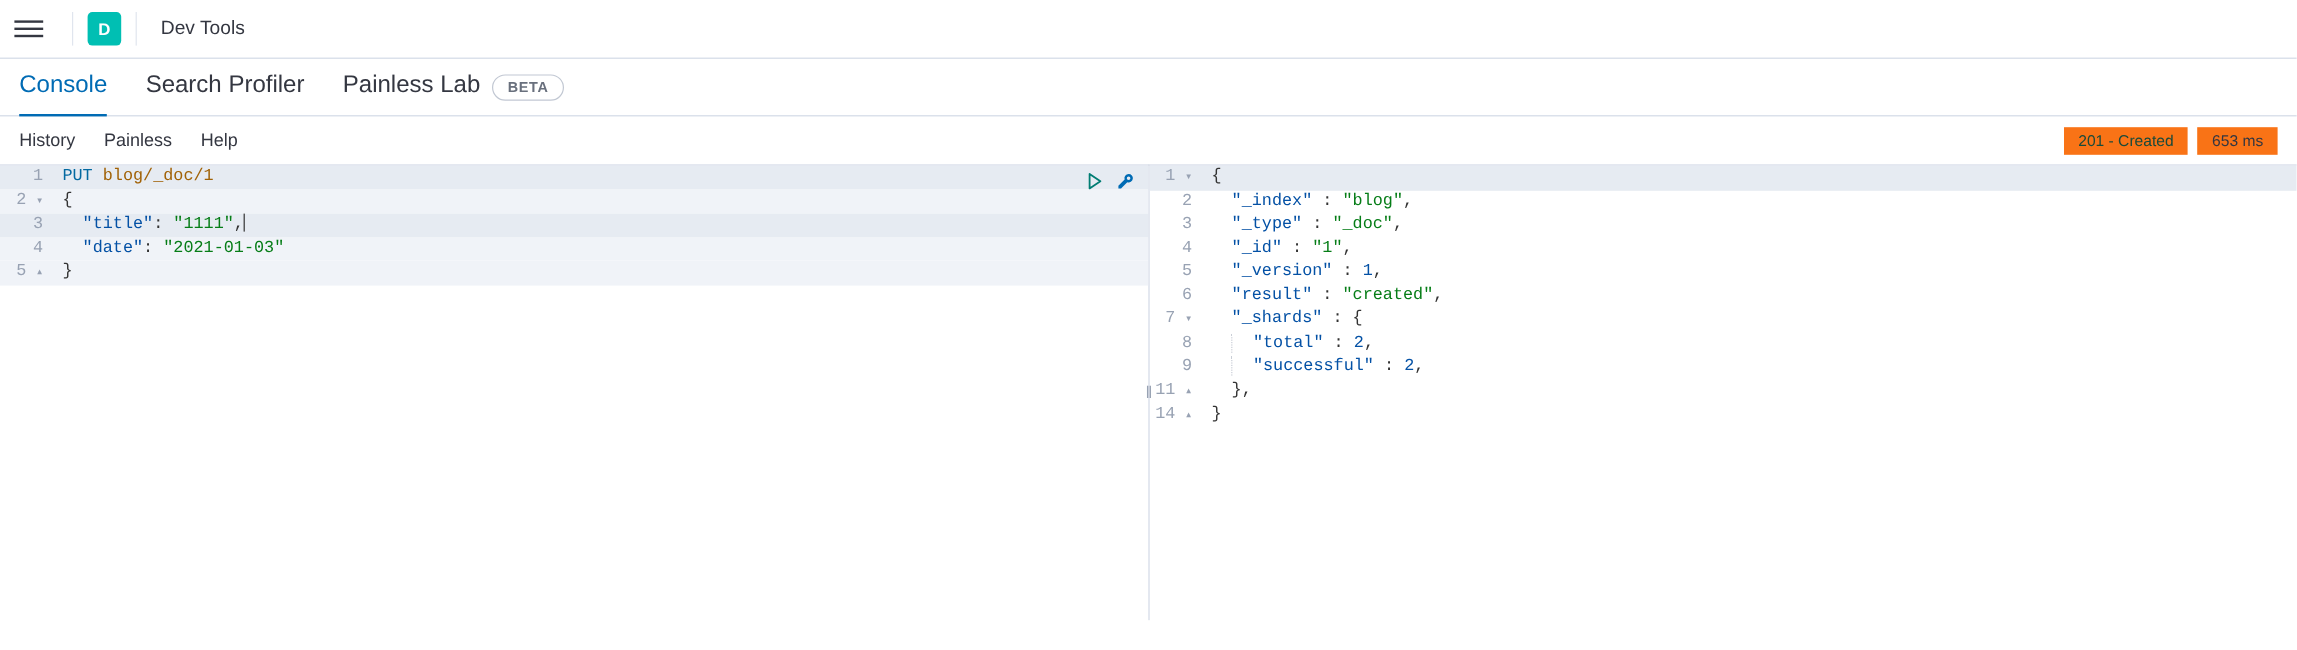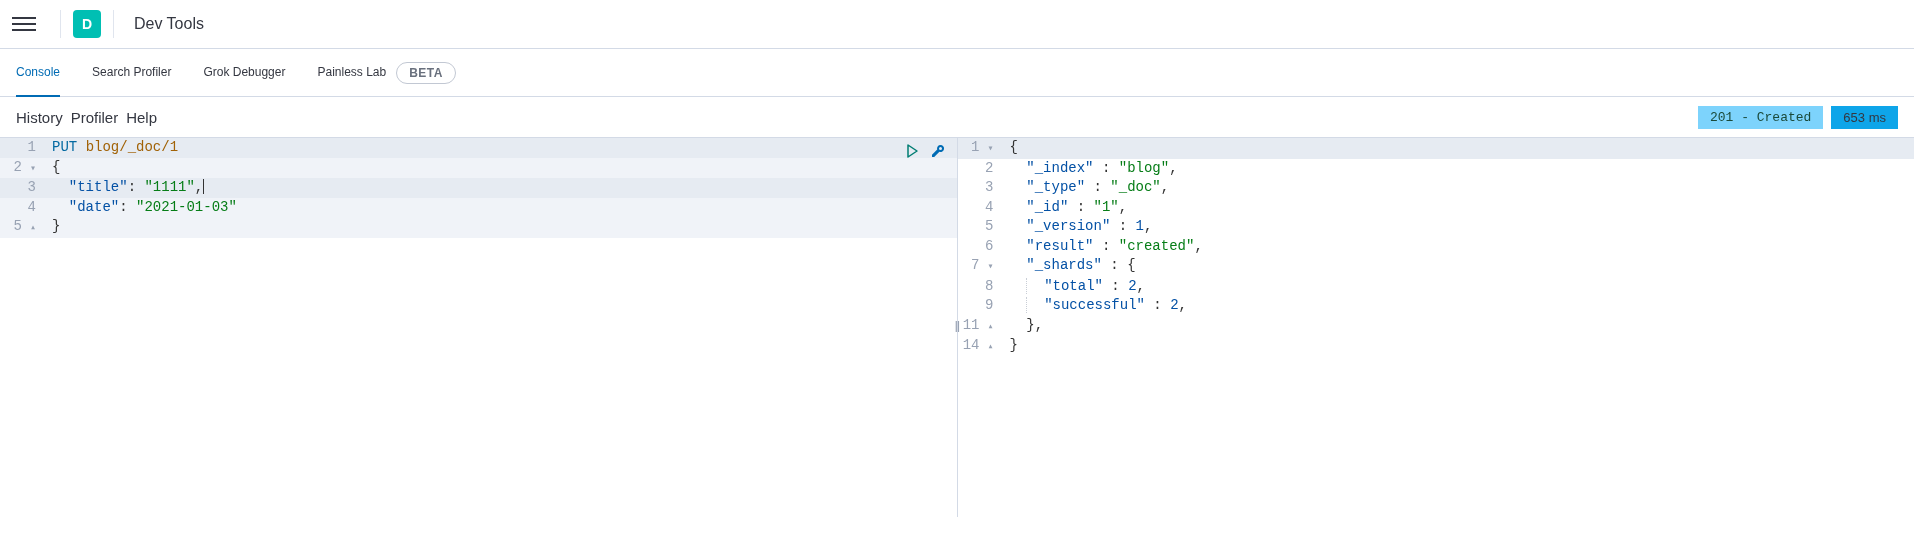--- a/index.html
+++ b/index.html
@@ -4,30 +4,30 @@
 <style>
 * { box-sizing: border-box; margin: 0; padding: 0; }
 body { font-family: -apple-system, BlinkMacSystemFont, "Segoe UI", Helvetica, Arial, sans-serif; font-size: 14px; color: #343741; background: #fff; width: 1914px; }
 .header { display: flex; align-items: center; height: 49px; border-bottom: 1px solid #d3dae6; padding: 0 12px; }
 .hamburger { width: 24px; height: 24px; display: flex; flex-direction: column; justify-content: center; gap: 4px; cursor: pointer; margin-right: 12px; }
 .hamburger span { display: block; height: 2px; background: #343741; }
 .divider { width: 1px; height: 28px; background: #e0e5ee; margin: 0 12px; }
 .app-logo { width: 28px; height: 28px; background: #00bfb3; border-radius: 4px; color: #fff; display: flex; align-items: center; justify-content: center; font-weight: 600; font-size: 14px; }
 .app-title { margin-left: 8px; font-size: 16px; color: #343741; }
 .tabs-bar { display: flex; align-items: center; height: 48px; border-bottom: 1px solid #d3dae6; padding: 0 16px; gap: 32px; }
-.tab { height: 48px; display: flex; align-items: center; font-size: 12px; color: #343741; cursor: pointer; border-bottom: 2px solid transparent; }
+.tab { height: 48px; display: flex; align-items: center; font-size: 20px; color: #343741; cursor: pointer; border-bottom: 2px solid transparent; }
 .tab.active { color: #006bb4; border-bottom-color: #006bb4; font-weight: 500; }
 .tab-group { display: flex; align-items: center; gap: 10px; }
 .beta-badge { border: 1px solid #c2c8d3; border-radius: 14px; padding: 3px 12px; font-size: 12px; font-weight: 600; color: #69707d; letter-spacing: 0.5px; }
 .toolbar { display: flex; align-items: center; justify-content: space-between; height: 40px; padding: 0 16px; }
-.toolbar-left { display: flex; gap: 8px; }
+.toolbar-left { display: flex; gap: 24px; }
 .toolbar-link { color: #343741; font-size: 15px; cursor: pointer; }
 .toolbar-right { display: flex; gap: 8px; align-items: center; }
-.status-badge { background: #7dd3fc; color: #1a4a3a; padding: 4px 12px; font-size: 13px; font-weight: 500; font-family: Liberation Mono, monospace; }
-.time-badge { background: #0ea5e9; color: #343741; padding: 4px 12px; font-size: 13px; }
+.status-badge { background: #f97316; color: #1a4a3a; padding: 4px 12px; font-size: 13px; font-weight: 500; }
+.time-badge { background: #f97316; color: #343741; padding: 4px 12px; font-size: 13px; }
 .panes { display: flex; height: 380px; position: relative; }
 .pane { flex: 1; position: relative; overflow: hidden; border-top: 1px solid #d3dae6; }
 .pane-left { border-right: 1px solid #d3dae6; }
 .editor { font-family: "SFMono-Regular", Consolas, "Liberation Mono", Menlo, monospace; font-size: 14px; line-height: 19.5px; }
 .line { display: flex; white-space: pre; }
 .line.hl { background: #e6ebf2; }
 .line.hl-light { background: #f0f3f8; }
 .gutter { width: 46px; text-align: right; padding-right: 10px; color: #98a2b3; user-select: none; flex-shrink: 0; }
 .gutter .fold { color: #98a2b3; font-size: 10px; padding-left: 2px; }
 .code { padding-left: 6px; flex: 1; }
@@ -56,31 +56,30 @@
   </div>
   <div class="divider"></div>
   <div class="app-logo">D</div>
   <div class="divider"></div>
   <div class="app-title">Dev Tools</div>
 </div>
 
 <div class="tabs-bar">
   <div class="tab active">Console</div>
   <div class="tab">Search Profiler</div>
-  <div class="tab">Grok Debugger</div>
   <div class="tab-group">
     <div class="tab">Painless Lab</div>
     <div class="beta-badge">BETA</div>
   </div>
 </div>
 
 <div class="toolbar">
   <div class="toolbar-left">
     <span class="toolbar-link">History</span>
-    <span class="toolbar-link">Profiler</span>
+    <span class="toolbar-link">Painless</span>
     <span class="toolbar-link">Help</span>
   </div>
   <div class="toolbar-right">
     <span class="status-badge">201 - Created</span>
     <span class="time-badge">653 ms</span>
   </div>
 </div>
 
 <div class="panes">
   <div class="pane pane-left">

